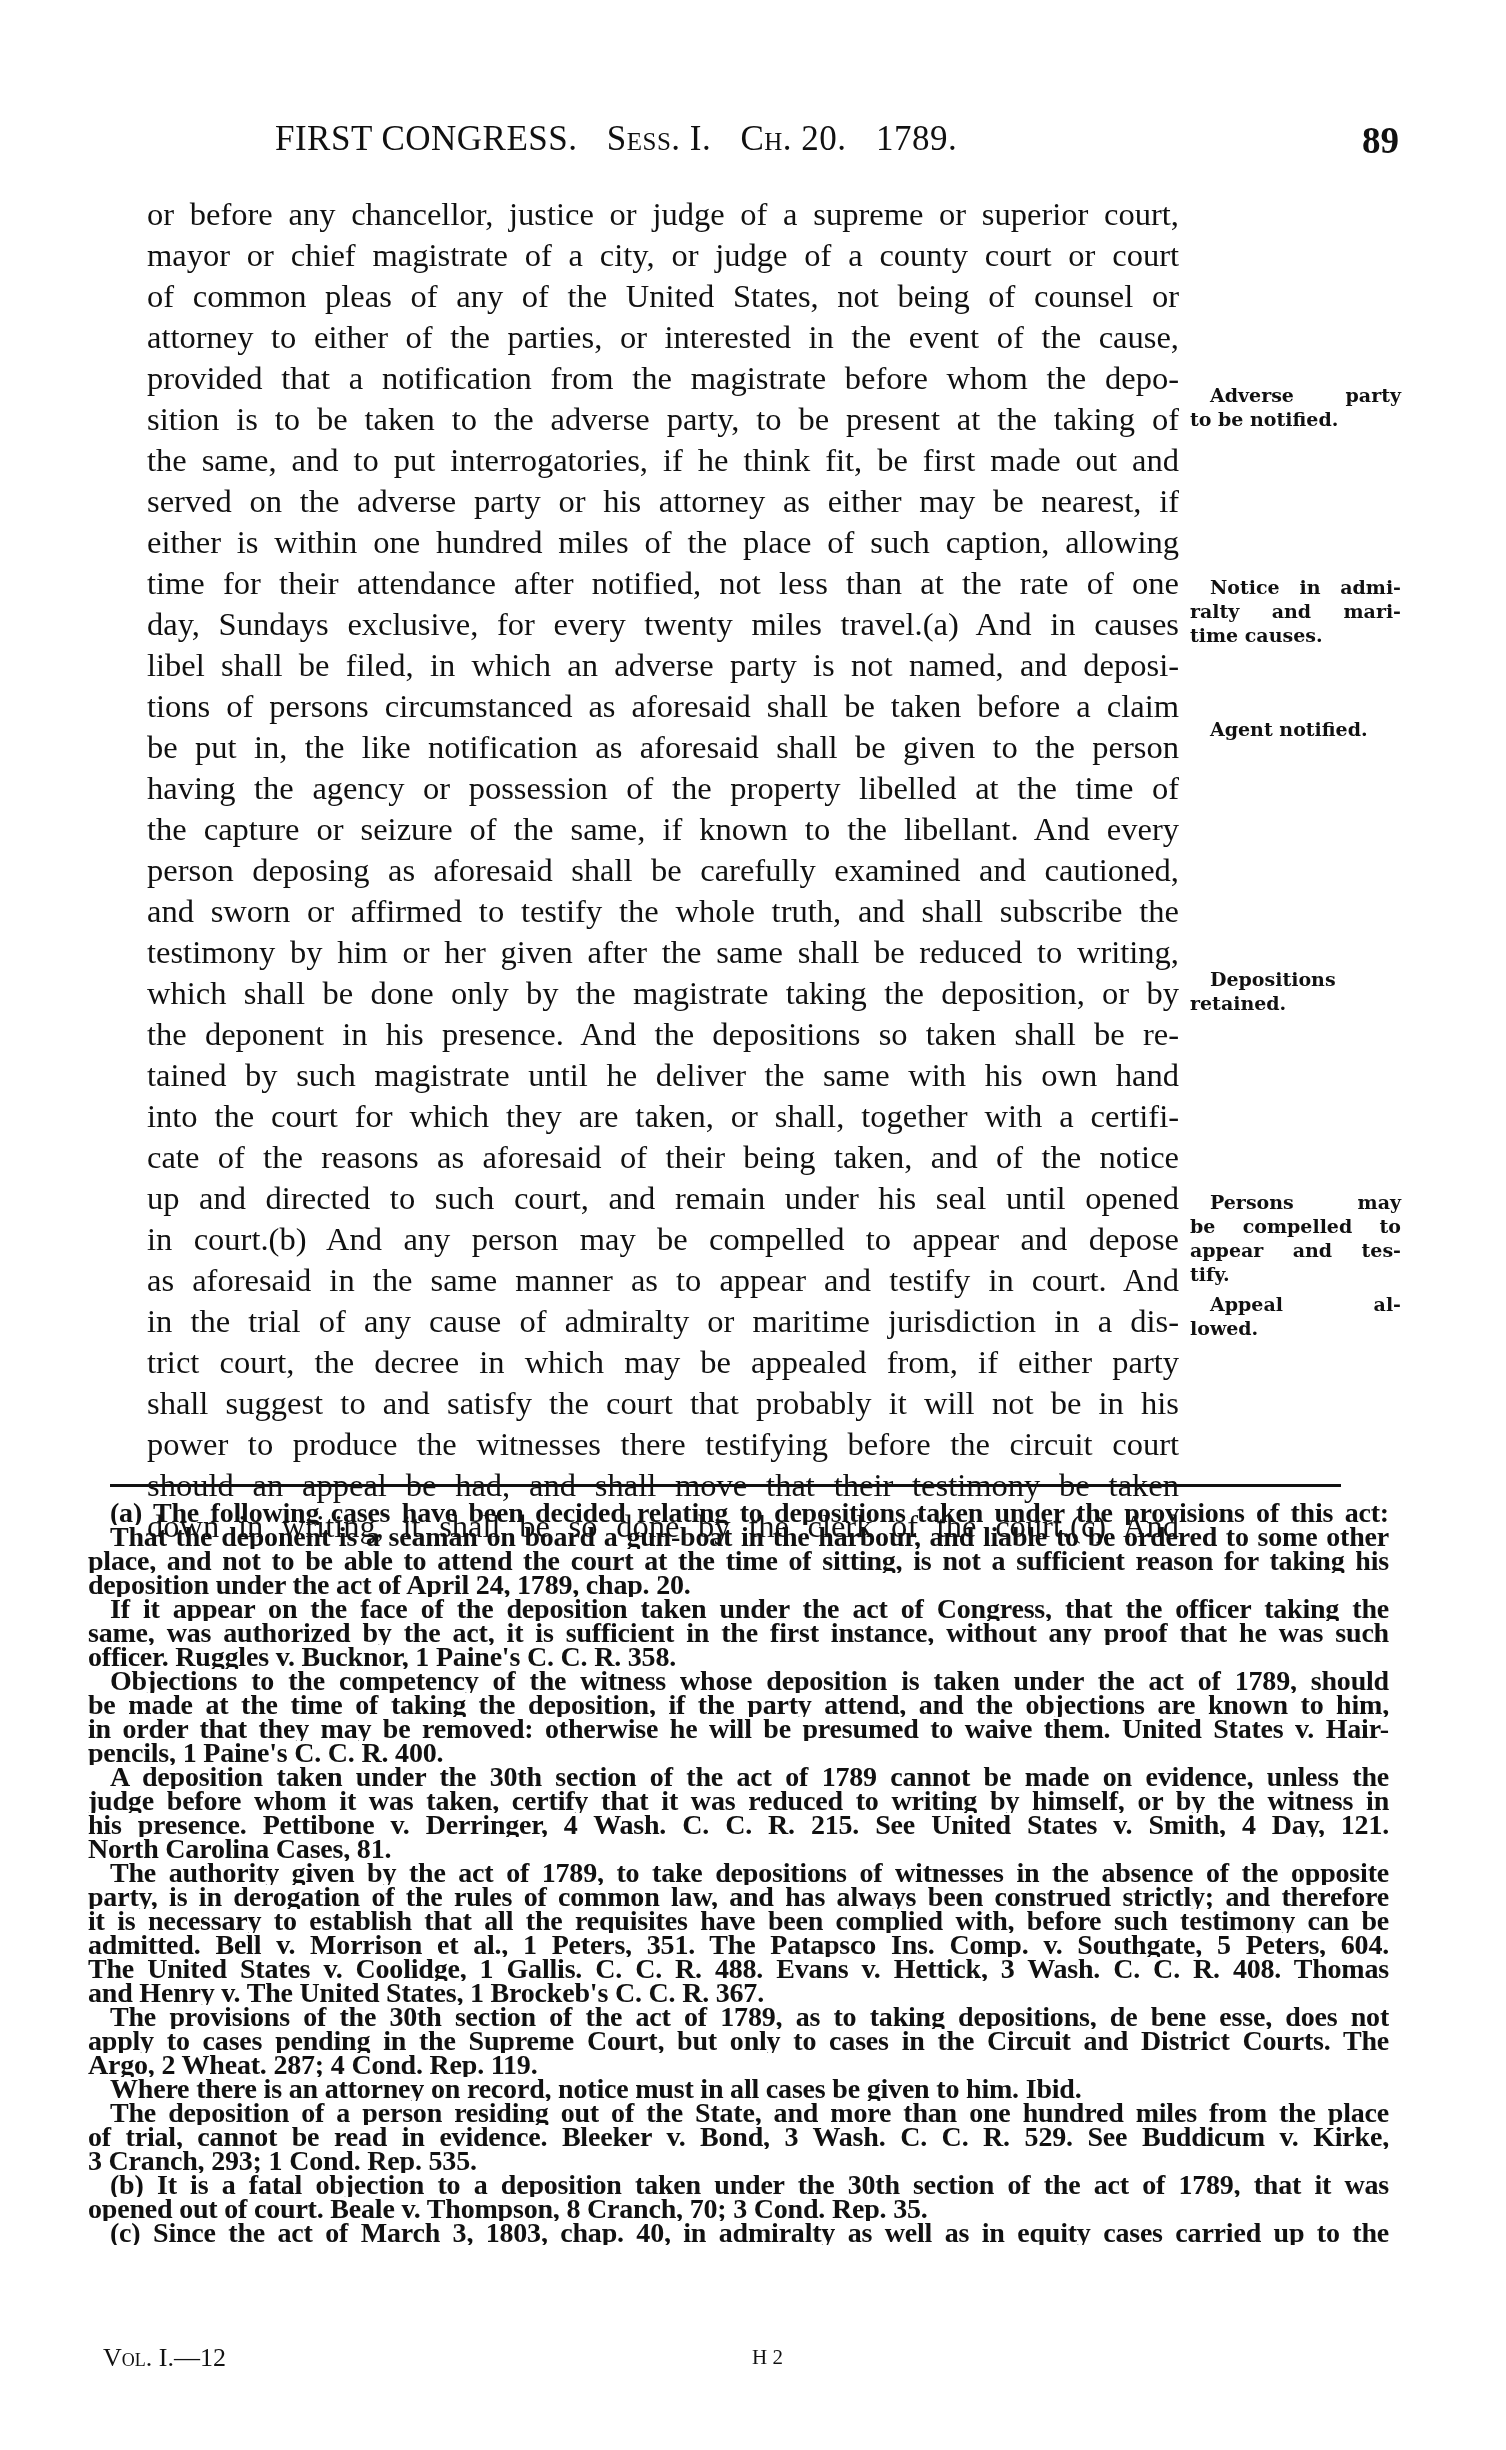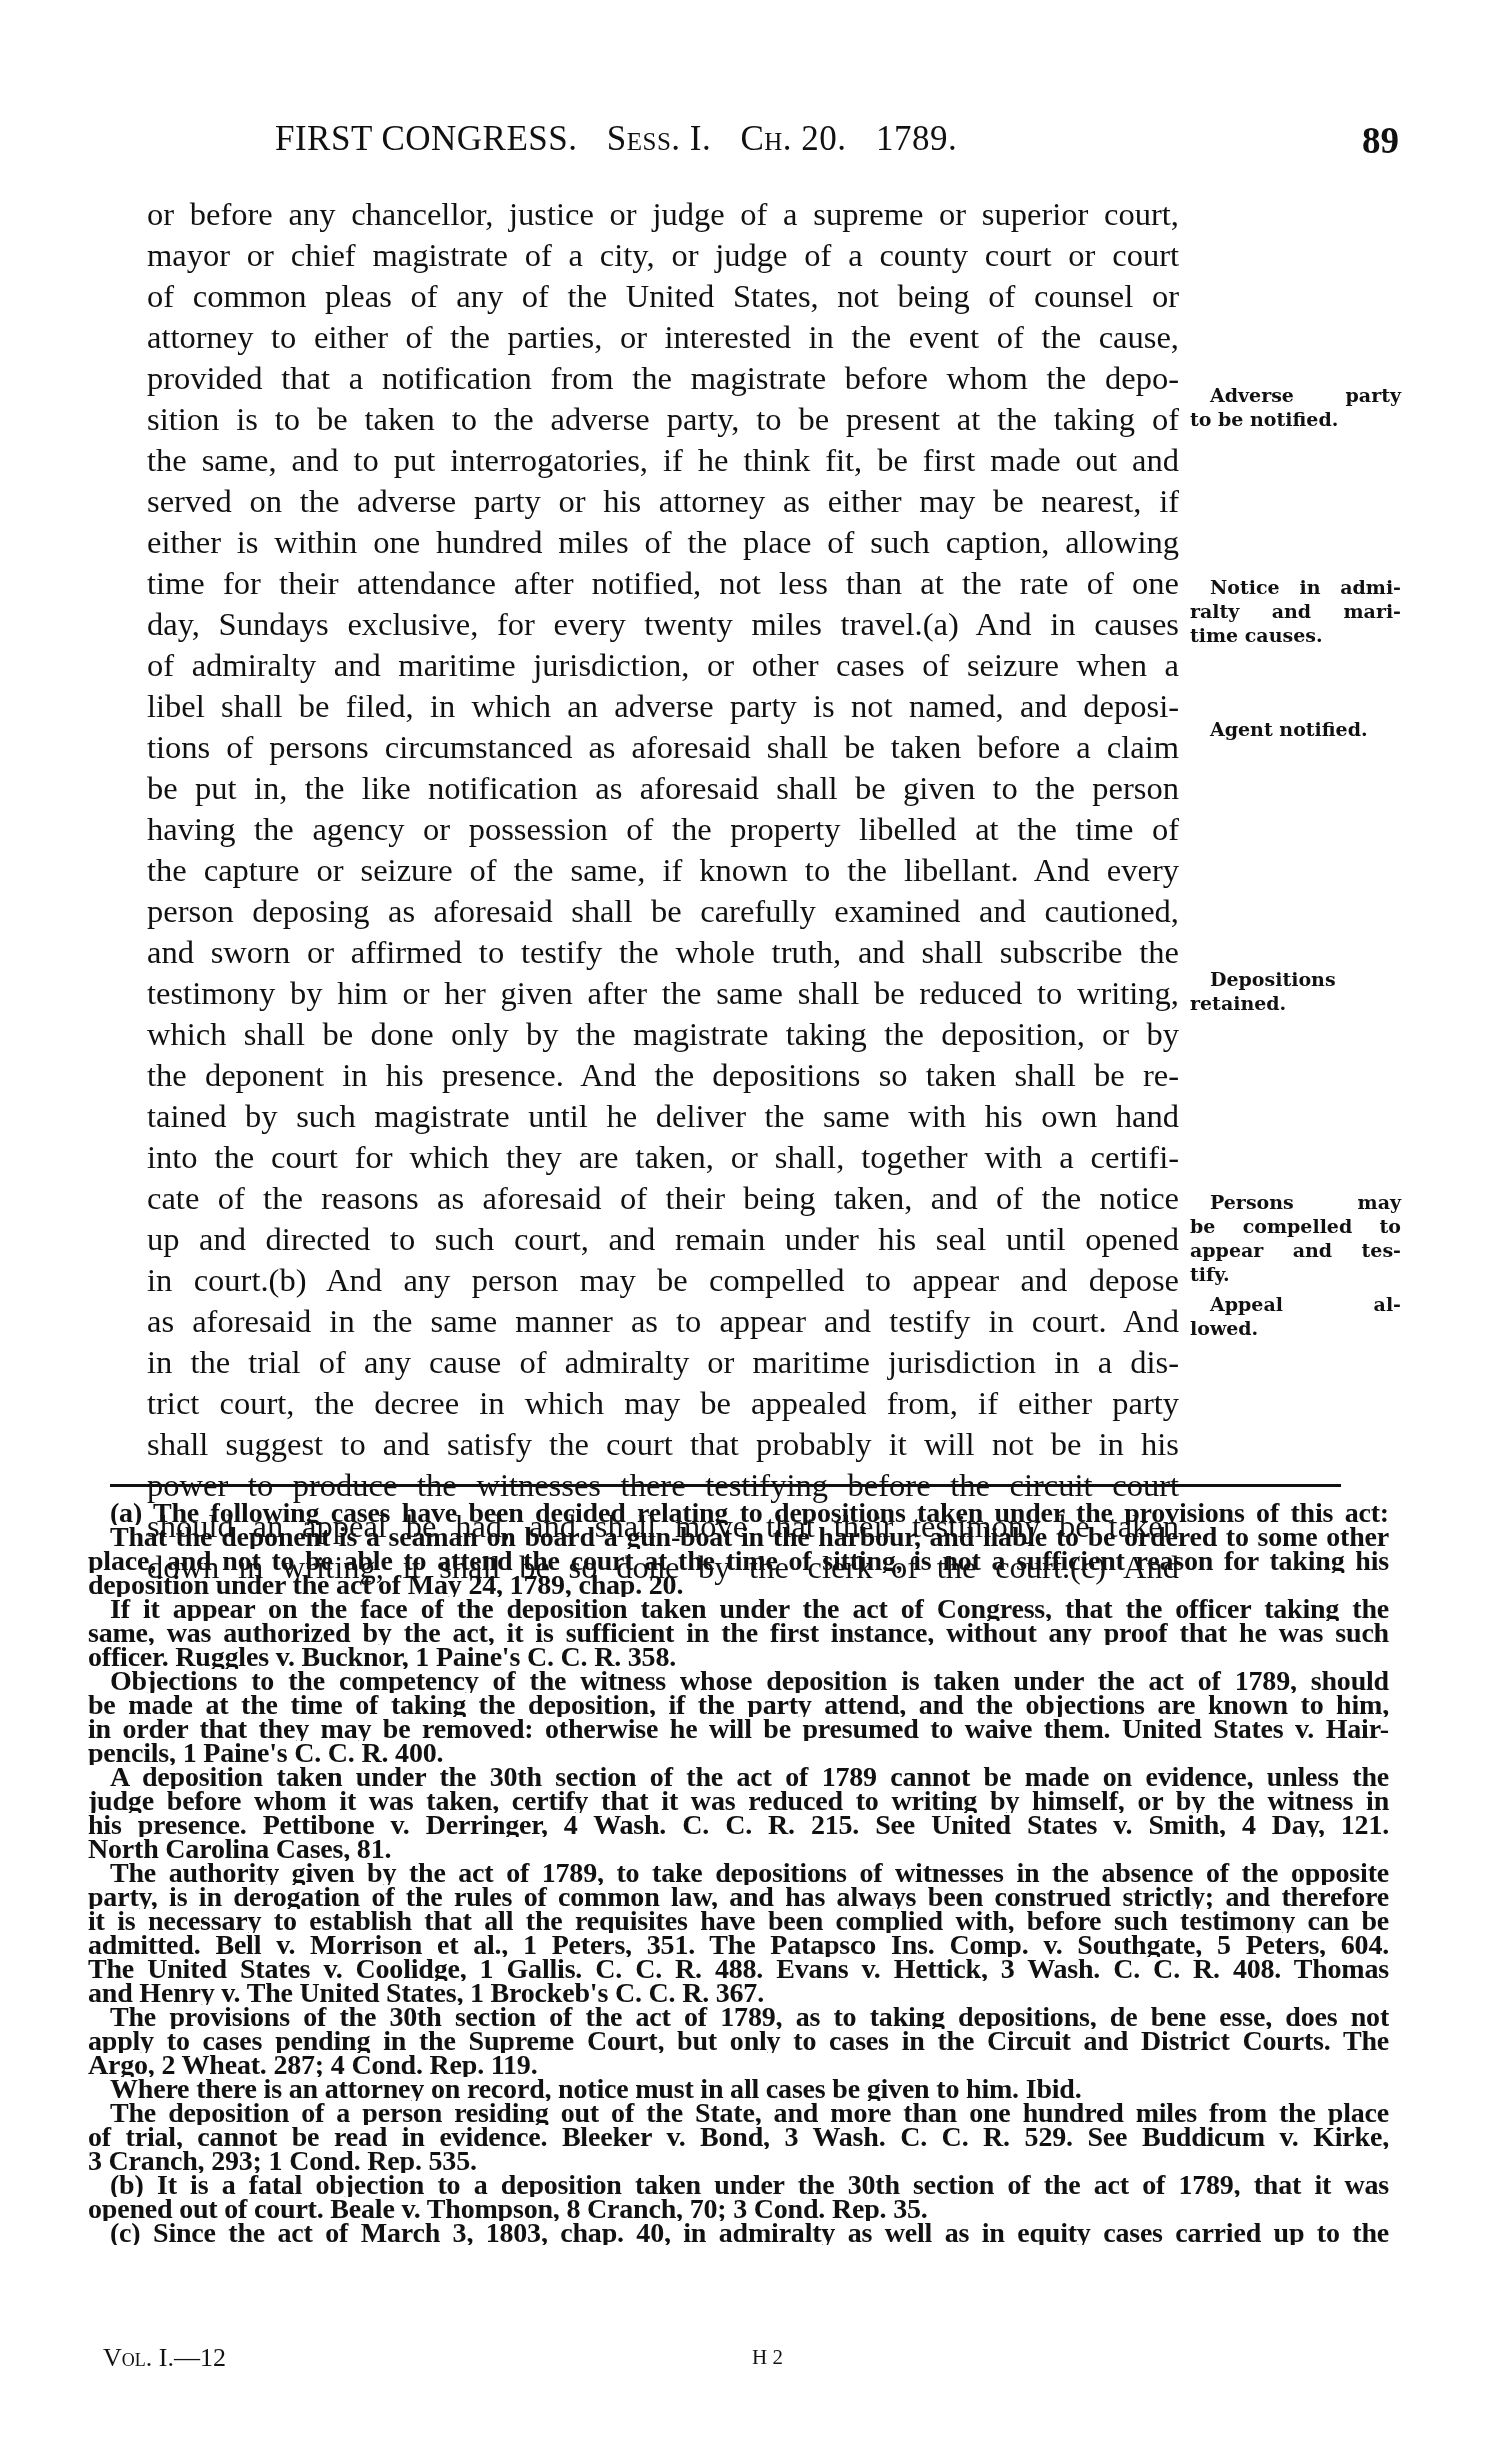--- a/index.html
+++ b/index.html
@@ -43,21 +43,20 @@
       <div class="line">mayor or chief magistrate of a city, or judge of a county court or court</div>
       <div class="line">of common pleas of any of the United States, not being of counsel or</div>
       <div class="line">attorney to either of the parties, or interested in the event of the cause,</div>
       <div class="line">provided that a notification from the magistrate before whom the depo-</div>
       <div class="line">sition is to be taken to the adverse party, to be present at the taking of</div>
       <div class="line">the same, and to put interrogatories, if he think fit, be first made out and</div>
       <div class="line">served on the adverse party or his attorney as either may be nearest, if</div>
       <div class="line">either is within one hundred miles of the place of such caption, allowing</div>
       <div class="line">time for their attendance after notified, not less than at the rate of one</div>
       <div class="line">day, Sundays exclusive, for every twenty miles travel.(a) And in causes</div>
-      <div class="line">of admiralty and maritime jurisdiction, or other cases of seizure when a</div>
       <div class="line">libel shall be filed, in which an adverse party is not named, and deposi-</div>
       <div class="line">tions of persons circumstanced as aforesaid shall be taken before a claim</div>
       <div class="line">be put in, the like notification as aforesaid shall be given to the person</div>
       <div class="line">having the agency or possession of the property libelled at the time of</div>
       <div class="line">the capture or seizure of the same, if known to the libellant. And every</div>
       <div class="line">person deposing as aforesaid shall be carefully examined and cautioned,</div>
       <div class="line">and sworn or affirmed to testify the whole truth, and shall subscribe the</div>
       <div class="line">testimony by him or her given after the same shall be reduced to writing,</div>
       <div class="line">which shall be done only by the magistrate taking the deposition, or by</div>
       <div class="line">the deponent in his presence. And the depositions so taken shall be re-</div>
@@ -101,21 +100,21 @@
       <span class="sn-line indent">Appeal al-</span>
       <span class="sn-line short">lowed.</span>
     </div>
 
   <div class="footnote-rule"></div>
 
   <div class="footnotes" id="footnotes">
       <div class="fn-line indent">(a) The following cases have been decided relating to depositions taken under the provisions of this act:</div>
       <div class="fn-line indent">That the deponent is a seaman on board a gun-boat in the harbour, and liable to be ordered to some other</div>
       <div class="fn-line">place, and not to be able to attend the court at the time of sitting, is not a sufficient reason for taking his</div>
-      <div class="fn-line end">deposition under the act of May 24, 1789, chap. 20.</div>
+      <div class="fn-line end">deposition under the act of April 24, 1789, chap. 20.</div>
       <div class="fn-line indent">If it appear on the face of the deposition taken under the act of Congress, that the officer taking the</div>
       <div class="fn-line">same, was authorized by the act, it is sufficient in the first instance, without any proof that he was such</div>
       <div class="fn-line end">officer. Ruggles v. Bucknor, 1 Paine's C. C. R. 358.</div>
       <div class="fn-line indent">Objections to the competency of the witness whose deposition is taken under the act of 1789, should</div>
       <div class="fn-line">be made at the time of taking the deposition, if the party attend, and the objections are known to him,</div>
       <div class="fn-line">in order that they may be removed: otherwise he will be presumed to waive them. United States v. Hair-</div>
       <div class="fn-line end">pencils, 1 Paine's C. C. R. 400.</div>
       <div class="fn-line indent">A deposition taken under the 30th section of the act of 1789 cannot be made on evidence, unless the</div>
       <div class="fn-line">judge before whom it was taken, certify that it was reduced to writing by himself, or by the witness in</div>
       <div class="fn-line">his presence. Pettibone v. Derringer, 4 Wash. C. C. R. 215. See United States v. Smith, 4 Day, 121.</div>

